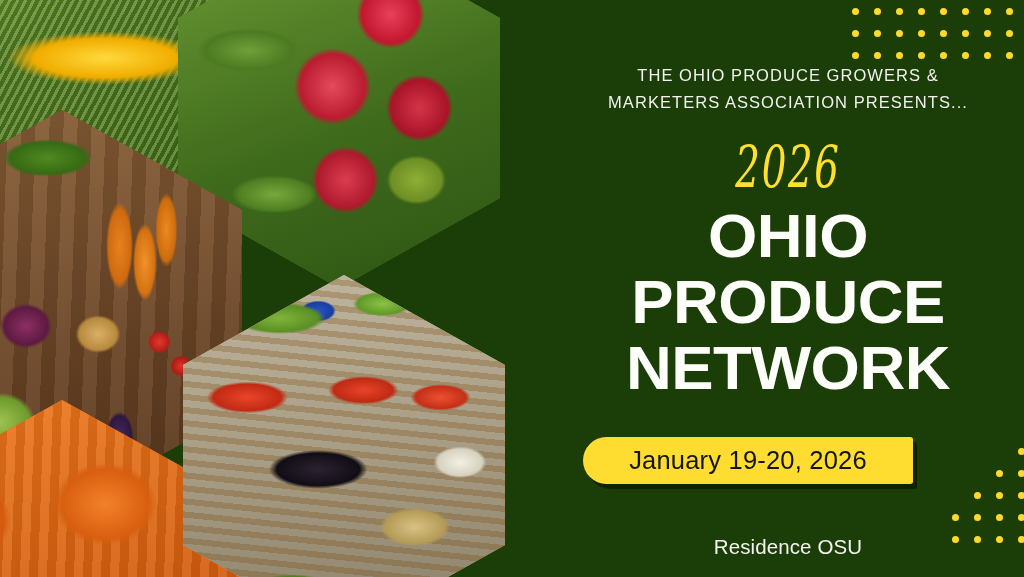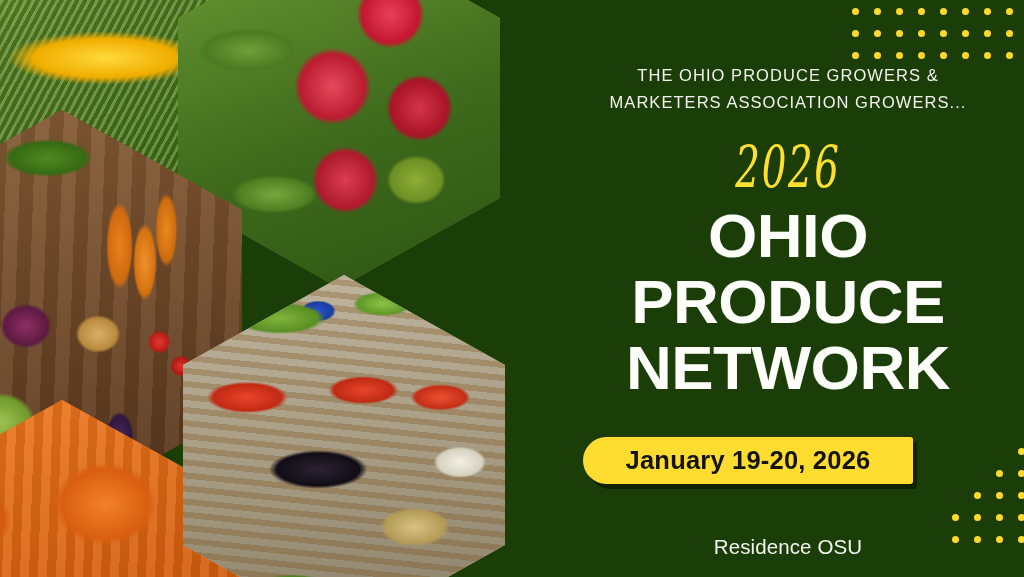--- a/index.html
+++ b/index.html
@@ -180,21 +180,21 @@
     background: #ffdd30;
     border-radius: 26px 3px 3px 26px;
     box-shadow: 4px 5px 0 rgba(0,0,0,.42);
     display: flex;
     align-items: center;
     justify-content: center;
   }
   #date-text {
     color: #14140c;
     font-size: 25.5px;
-    font-weight: 700;
+    font-weight: 400;
     letter-spacing: .2px;
     white-space: nowrap;
   }
 
   #location {
     position: absolute;
     left: 0; top: 503px;
     width: 504px;
     text-align: center;
     color: #f3f3ef;
@@ -240,21 +240,21 @@
     <div class="hex" id="hex-market">
       <div class="art art-market"></div>
     </div>
 
   </div>
 
   <div id="content">
 
     <div id="presenter">
       <span>THE OHIO PRODUCE GROWERS &amp;</span><br>
-      <span>MARKETERS ASSOCIATION GROWERS...</span>
+      <span>MARKETERS ASSOCIATION PRESENTS...</span>
     </div>
 
     <div id="year">2026</div>
 
     <div id="title">
       <span class="ln">OHIO</span>
       <span class="ln">PRODUCE</span>
       <span class="ln">NETWORK</span>
     </div>
 

